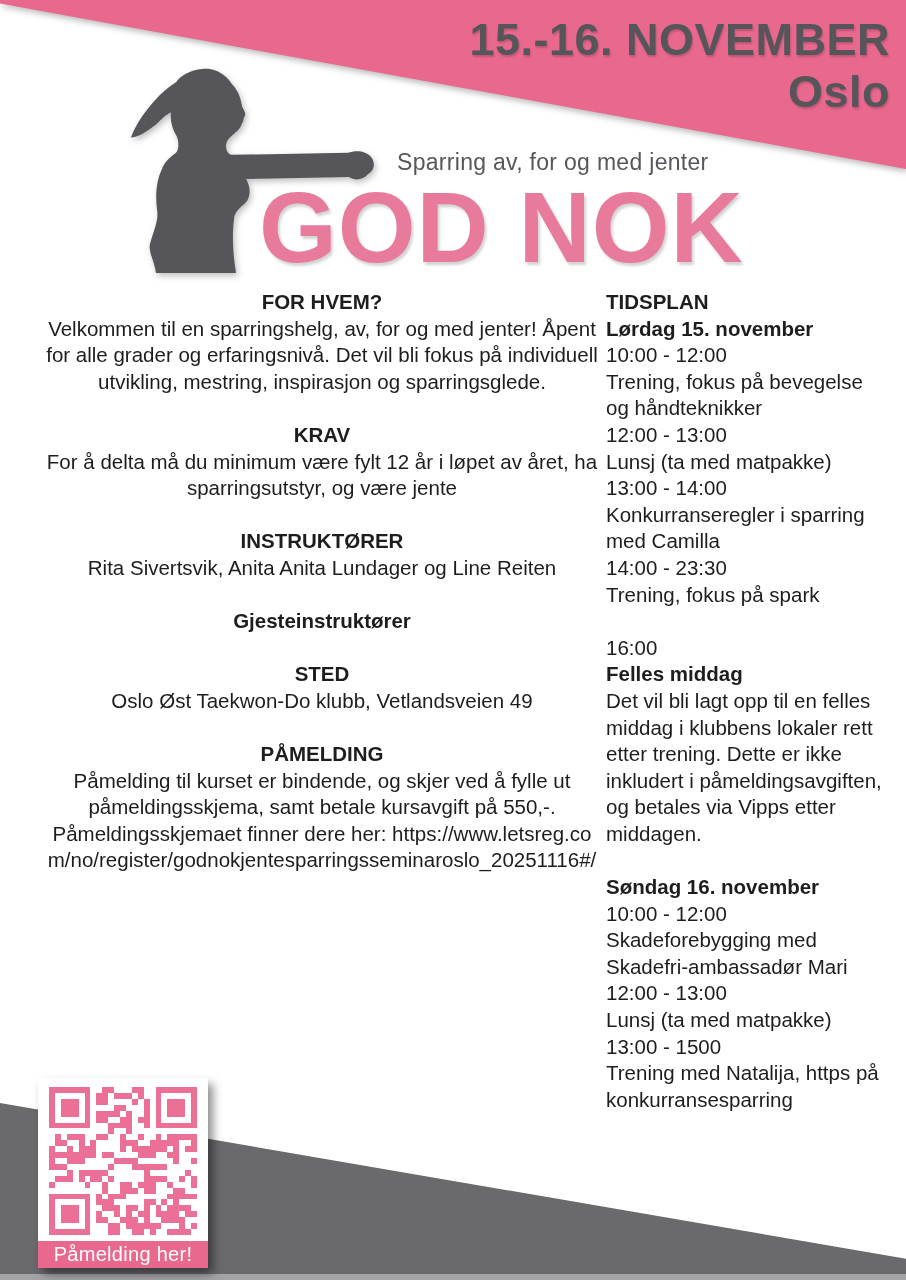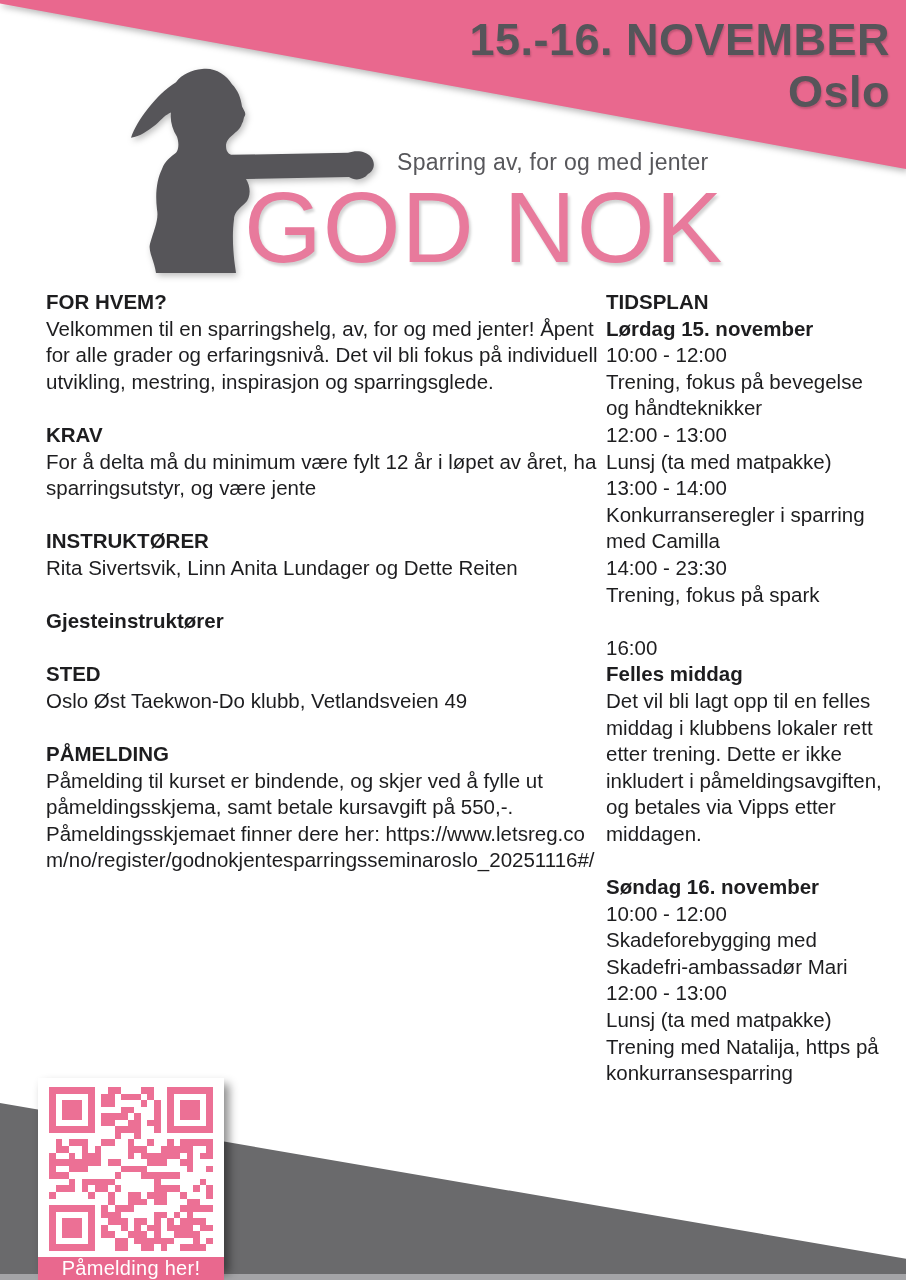--- a/index.html
+++ b/index.html
@@ -10,38 +10,38 @@
   }
   
   .banner-wrap{position:absolute;left:0;top:0;width:906px;height:176px;filter:drop-shadow(2px 3px 3px rgba(0,0,0,.28));}
   .banner{width:100%;height:100%;background:var(--pink,#e9688e);
     clip-path:polygon(0 0,100% 0,100% 96%,0 2%);}
   .banner-text{position:absolute;top:14px;right:16px;text-align:right;color:var(--banner_text,#56555a);
     font-weight:bold;font-size:45px;line-height:52px;letter-spacing:.5px;text-shadow:1px 2px 2px rgba(0,0,0,.18);}
   
   .silhouette{position:absolute;left:128px;top:66px;width:250px;height:207px;filter:drop-shadow(2px 3px 3px rgba(0,0,0,.25));}
   .slogan{position:absolute;left:397px;top:149px;font-weight:normal;font-size:23px;color:#57575b;letter-spacing:.3px;}
-  .logo-title{position:absolute;left:244px;top:177px;font-weight:400;font-size:100px;line-height:100px;
+  .logo-title{position:absolute;left:259px;top:177px;font-weight:700;font-size:100px;line-height:100px;
     color:var(--logo_pink,#e87a9c);letter-spacing:1px;text-shadow:2px 3px 3px rgba(0,0,0,.18);text-align:center;}
   
   .col-left{position:absolute;left:46px;top:289px;width:552px;font-size:20.5px;line-height:26.6px;}
   .col-right{position:absolute;left:606px;top:289px;width:284px;font-size:20.5px;line-height:26.6px;}
-  .sec{margin-bottom:26.6px;}
+  .sec{margin-bottom:26.6px;text-align:center;}
   .sec-h{font-weight:bold;}
   .sec-b{white-space:pre-line;}
   .url-link{word-break:break-all;color:inherit;cursor:pointer;}
   .sch-title,.sch-day,.sch-bold{font-weight:bold;}
   .sch-time{}
   .sch-gap{height:26.6px;}
   
   .triangle{position:absolute;left:0;top:1103px;width:906px;height:177px;background:var(--triangle,#6a6a6c);
     clip-path:polygon(0 0,100% 88%,100% 100%,0 100%);}
   .bottom-strip{position:absolute;left:0;bottom:0;width:906px;height:6px;background:var(--strip,#a4a4a7);}
   
-  .qr-card{position:absolute;left:38px;top:1078px;width:186px;height:190px;background:#fff;
+  .qr-card{position:absolute;left:38px;top:1078px;width:170px;height:190px;background:#fff;
     box-shadow:5px 6px 9px rgba(0,0,0,.45);display:flex;flex-direction:column;}
   .qr-zone{flex:1;padding:9px 11px 6px 11px;display:flex;align-items:center;justify-content:center;}
   .qr-zone svg{width:100%;height:100%;}
   .qr-label{height:38px;background:var(--pink,#e9688e);color:#fff;font-size:20px;
     display:flex;align-items:center;justify-content:center;letter-spacing:.3px;}
 </style>
 </head>
 <body>
 
 <div class="page">
@@ -94,21 +94,21 @@
     <div class="sec">
       <div class="sec-h">FOR HVEM?</div>
       <div class="sec-b">Velkommen til en sparringshelg, av, for og med jenter! Åpent for alle grader og erfaringsnivå. Det vil bli fokus på individuell utvikling, mestring, inspirasjon og sparringsglede.</div>
     </div>
     <div class="sec">
       <div class="sec-h">KRAV</div>
       <div class="sec-b">For å delta må du minimum være fylt 12 år i løpet av året, ha sparringsutstyr, og være jente</div>
     </div>
     <div class="sec">
       <div class="sec-h">INSTRUKTØRER</div>
-      <div class="sec-b">Rita Sivertsvik, Linn Anita Lundager og Dette Reiten</div>
+      <div class="sec-b">Rita Sivertsvik, Anita Anita Lundager og Line Reiten</div>
     </div>
     <div class="sec">
       <div class="sec-h">Gjesteinstruktører</div>
     </div>
     <div class="sec">
       <div class="sec-h">STED</div>
       <div class="sec-b">Oslo Øst Taekwon-Do klubb, Vetlandsveien 49</div>
     </div>
     <div class="sec">
       <div class="sec-h">PÅMELDING</div>
@@ -131,20 +131,21 @@
         <div class="sch-gap"></div>
         <div class="sch-time">16:00</div>
         <div class="sch-bold">Felles middag</div>
         <div class="sch-text">Det vil bli lagt opp til en felles middag i klubbens lokaler rett etter trening. Dette er ikke inkludert i påmeldingsavgiften, og betales via Vipps etter middagen.</div>
         <div class="sch-gap"></div>
         <div class="sch-day">Søndag 16. november</div>
         <div class="sch-time">10:00 - 12:00</div>
         <div class="sch-text">Skadeforebygging med Skadefri-ambassadør Mari</div>
         <div class="sch-time">12:00 - 13:00</div>
         <div class="sch-text">Lunsj (ta med matpakke)</div>
+        <div class="sch-time">13:00 - 1500</div>
         <div class="sch-text">Trening med Natalija, https på konkurransesparring</div>
       </div>
   </div>
 
   <div class="triangle"></div>
   <div class="bottom-strip"></div>
 
   <div class="qr-card">
     <div class="qr-zone">
       <svg id="qr" viewBox="0 0 25 25" shape-rendering="crispEdges">

